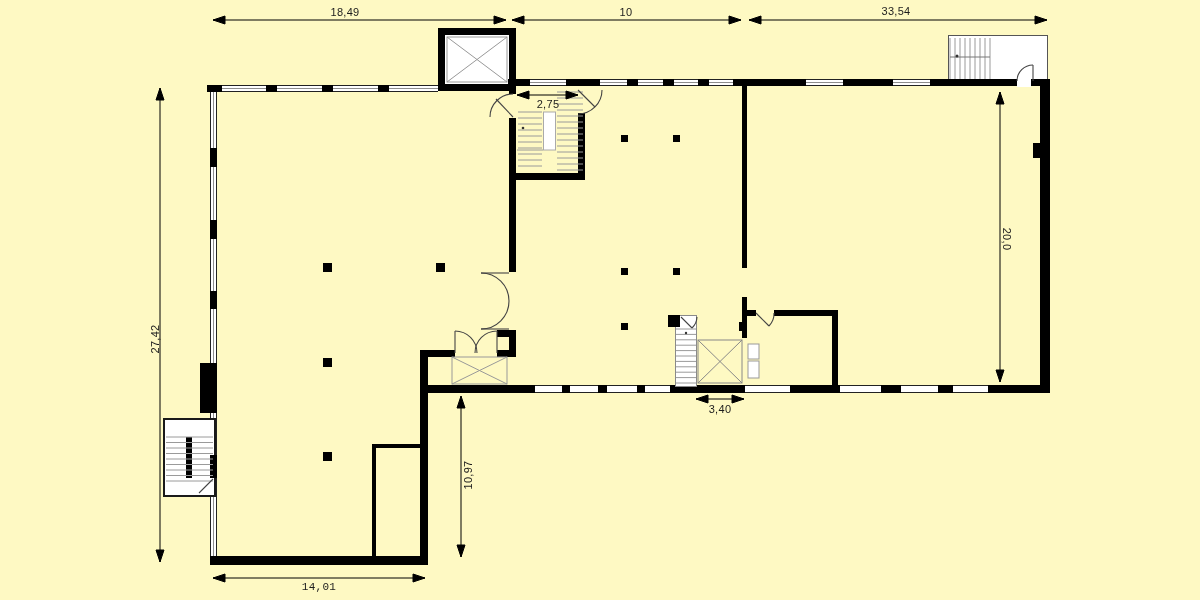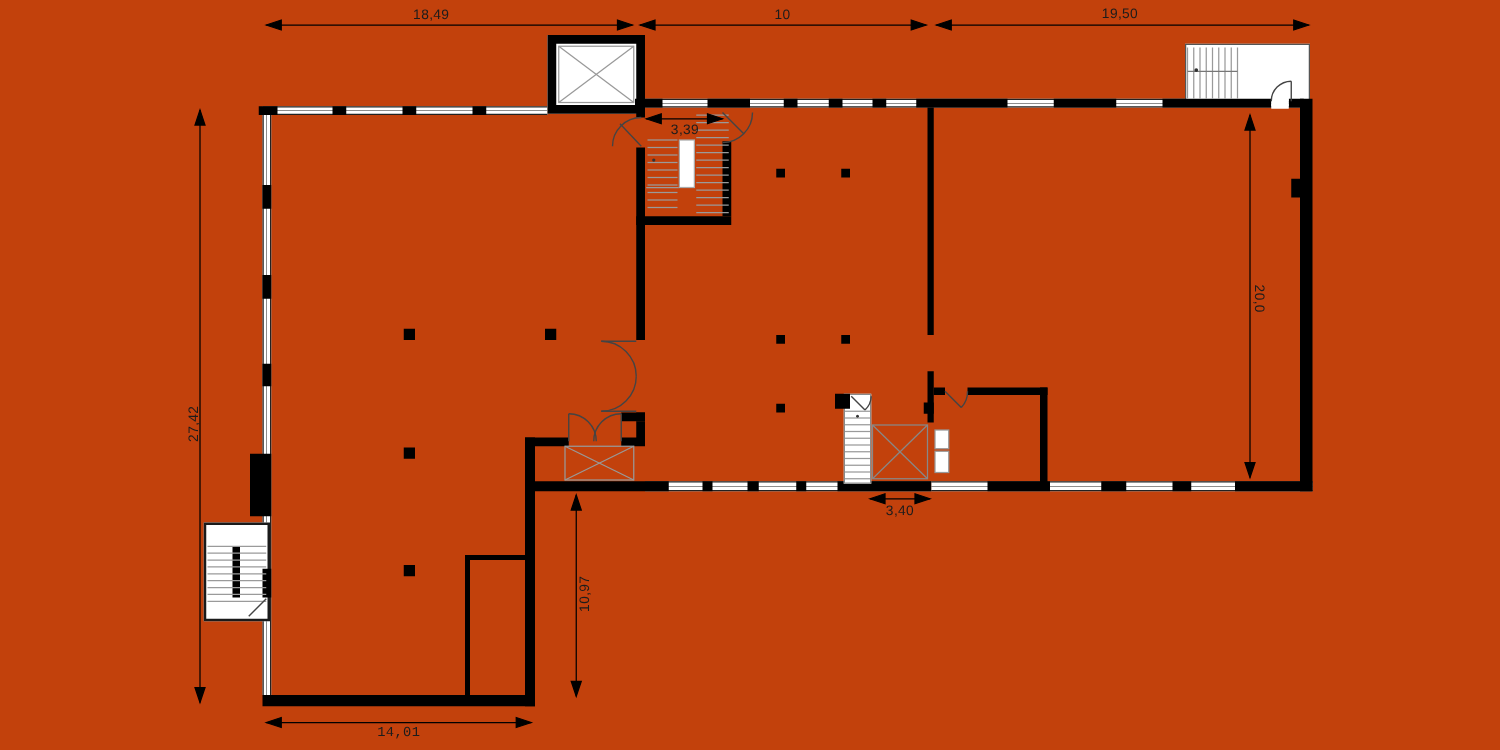--- a/index.html
+++ b/index.html
@@ -1,17 +1,17 @@
 <!DOCTYPE html>
 <html><head>
 <meta charset="utf-8">
 <style>
   html,body{margin:0;padding:0;background:#fff;}
   #plan{
-    position:relative;width:1200px;height:600px;background:#c2410c;overflow:hidden;
+    position:relative;width:1200px;height:600px;background:#fef9c3;overflow:hidden;
     font-family:"Liberation Sans",sans-serif;
   }
   .w{position:absolute;background:#000;}
   .winh,.winv{position:absolute;box-sizing:border-box;background-color:#fff;}
   .winh{border-top:1.4px solid #222;border-bottom:1.4px solid #222;
         background-image:linear-gradient(to bottom,transparent 42%,#8d8d8d 42%,#8d8d8d 58%,transparent 58%);}
   .winv{border-left:1.4px solid #222;border-right:1.4px solid #222;
         background-image:linear-gradient(to right,transparent 42%,#8d8d8d 42%,#8d8d8d 58%,transparent 58%);}
   .box{position:absolute;box-sizing:border-box;background:#fff;}
   .lbl{position:absolute;font-size:11px;color:#1c1c1c;text-align:center;white-space:nowrap;letter-spacing:.3px;}
@@ -260,21 +260,21 @@
       <polygon points="461,396 457,408 465,408"></polygon>
         <polygon points="461,557 457,545 465,545"></polygon>
       <line x1="213" y1="578" x2="425" y2="578"></line>
       <polygon points="213,578 225,574 225,582"></polygon>
         <polygon points="425,578 413,574 413,582"></polygon>
     </g>
   </svg>
 
   <div class="lbl" style="left:315px;top:6px;width:60px;">18,49</div>
   <div class="lbl" style="left:606px;top:6px;width:40px;">10</div>
-  <div class="lbl" style="left:866px;top:5px;width:60px;">19,50</div>
+  <div class="lbl" style="left:866px;top:5px;width:60px;">33,54</div>
   <div class="lbl rl" style="left:125px;top:333px;width:60px;">27,42</div>
   <div class="lbl rr" style="left:977px;top:233px;width:60px;">20,0</div>
-  <div class="lbl" style="left:521px;top:98px;width:54px;">3,39</div>
+  <div class="lbl" style="left:521px;top:98px;width:54px;">2,75</div>
   <div class="lbl" style="left:694px;top:403px;width:52px;">3,40</div>
   <div class="lbl rl" style="left:438px;top:469px;width:60px;">10,97</div>
   <div class="lbl" style="left:289px;top:581px;width:60px;font-family:Liberation Mono, monospace;">14,01</div>
 
 </div>
 
 </body></html>

